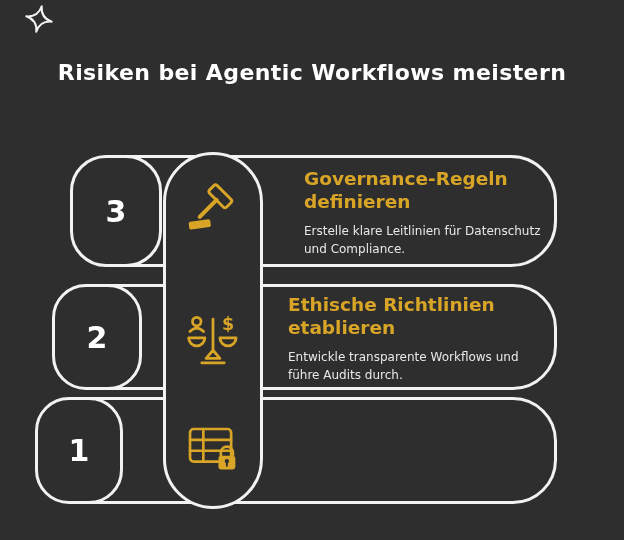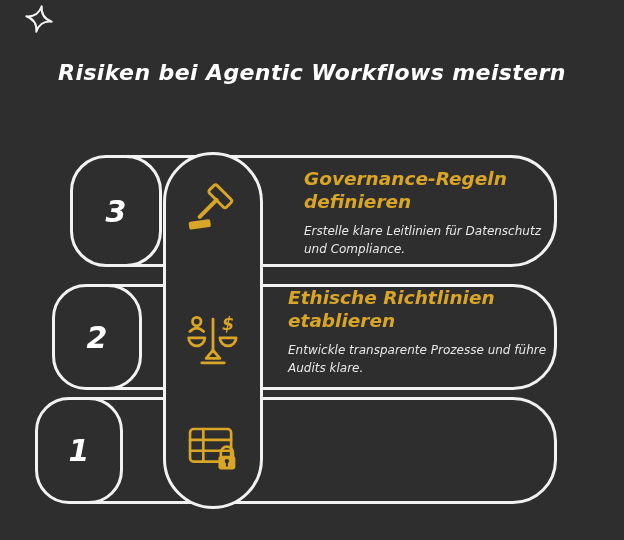--- a/index.html
+++ b/index.html
@@ -5,21 +5,20 @@
   * { margin: 0; padding: 0; box-sizing: border-box; }
   html, body { background: #2e2e2e; }
   body { font-family: "DejaVu Sans", "Liberation Sans", sans-serif; }
 
   .canvas {
     position: relative;
     width: 624px;
     height: 540px;
     background: var(--background, #2e2e2e);
     overflow: hidden;
-    font-style: italic;
   }
 
   .sparkle { position: absolute; left: 24px; top: 4px; transform: rotate(12deg); }
 
   .title {
     position: absolute;
     top: 60px; left: 0; width: 100%;
     text-align: center;
     font-size: 22px;
     font-weight: 800;
@@ -56,21 +55,21 @@
     background: var(--background, #2e2e2e);
     z-index: 2;
   }
   .icon-pill svg { position: absolute; left: 50%; transform: translateX(-50%); }
   .icon-gavel   { top: 28px; }
   .icon-scales  { top: 154px; }
   .icon-dblock  { top: 268px; }
 
   .text-block { position: absolute; z-index: 3; }
   .text-block.r3 { left: 304px; top: 167px; width: 272px; }
-  .text-block.r2 { left: 288px; top: 286px; width: 272px; }
+  .text-block.r2 { left: 288px; top: 293px; width: 272px; }
   .text-block.r1 { left: 262px; top: 412px; width: 296px; }
 
   .step-title {
     font-size: 18.5px;
     font-weight: bold;
     line-height: 1.25;
     color: var(--accent, #d9a527);
   }
   .text-block.r1 .step-title { white-space: nowrap; }
 
@@ -145,16 +144,16 @@
   <div class="bubble r1">
     <span class="num">1</span>
   </div>
 
   <div class="text-block r3">
     <div class="step-title">Governance-Regeln definieren</div>
     <div class="step-desc">Erstelle klare Leitlinien für Datenschutz und Compliance.</div>
   </div>
   <div class="text-block r2">
     <div class="step-title">Ethische Richtlinien etablieren</div>
-    <div class="step-desc">Entwickle transparente Prozesse und führe Audits klare.</div>
+    <div class="step-desc">Entwickle transparente Workflows und führe Audits durch.</div>
   </div>
 
 </div>
 
 </body></html>

